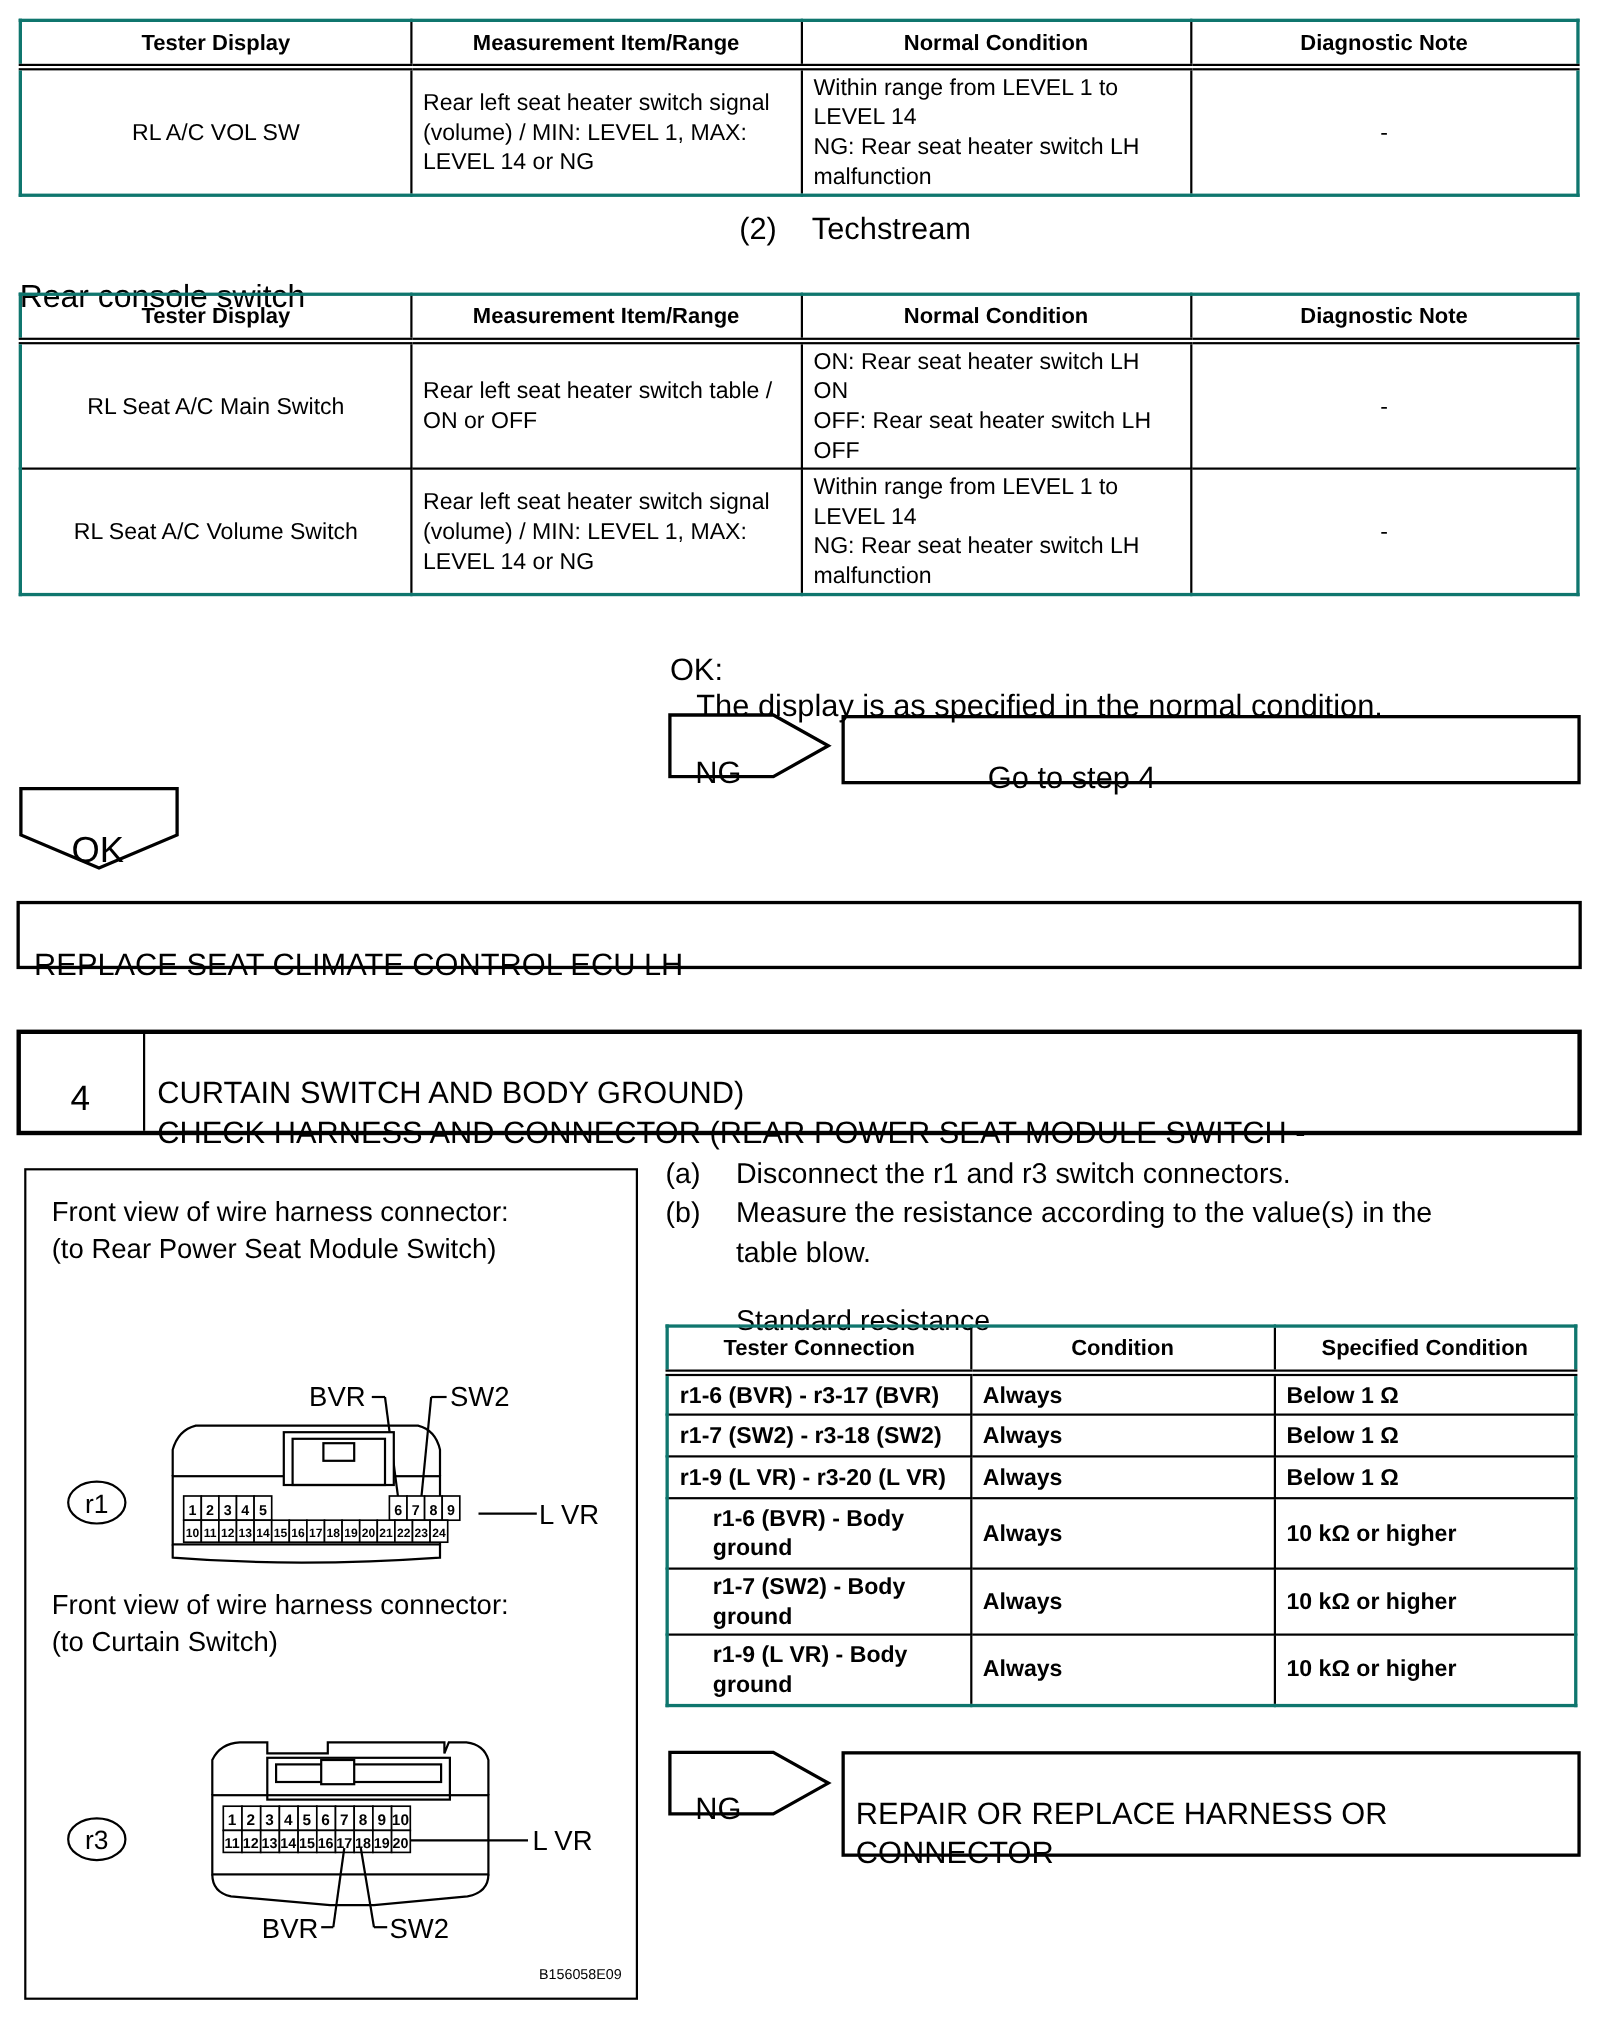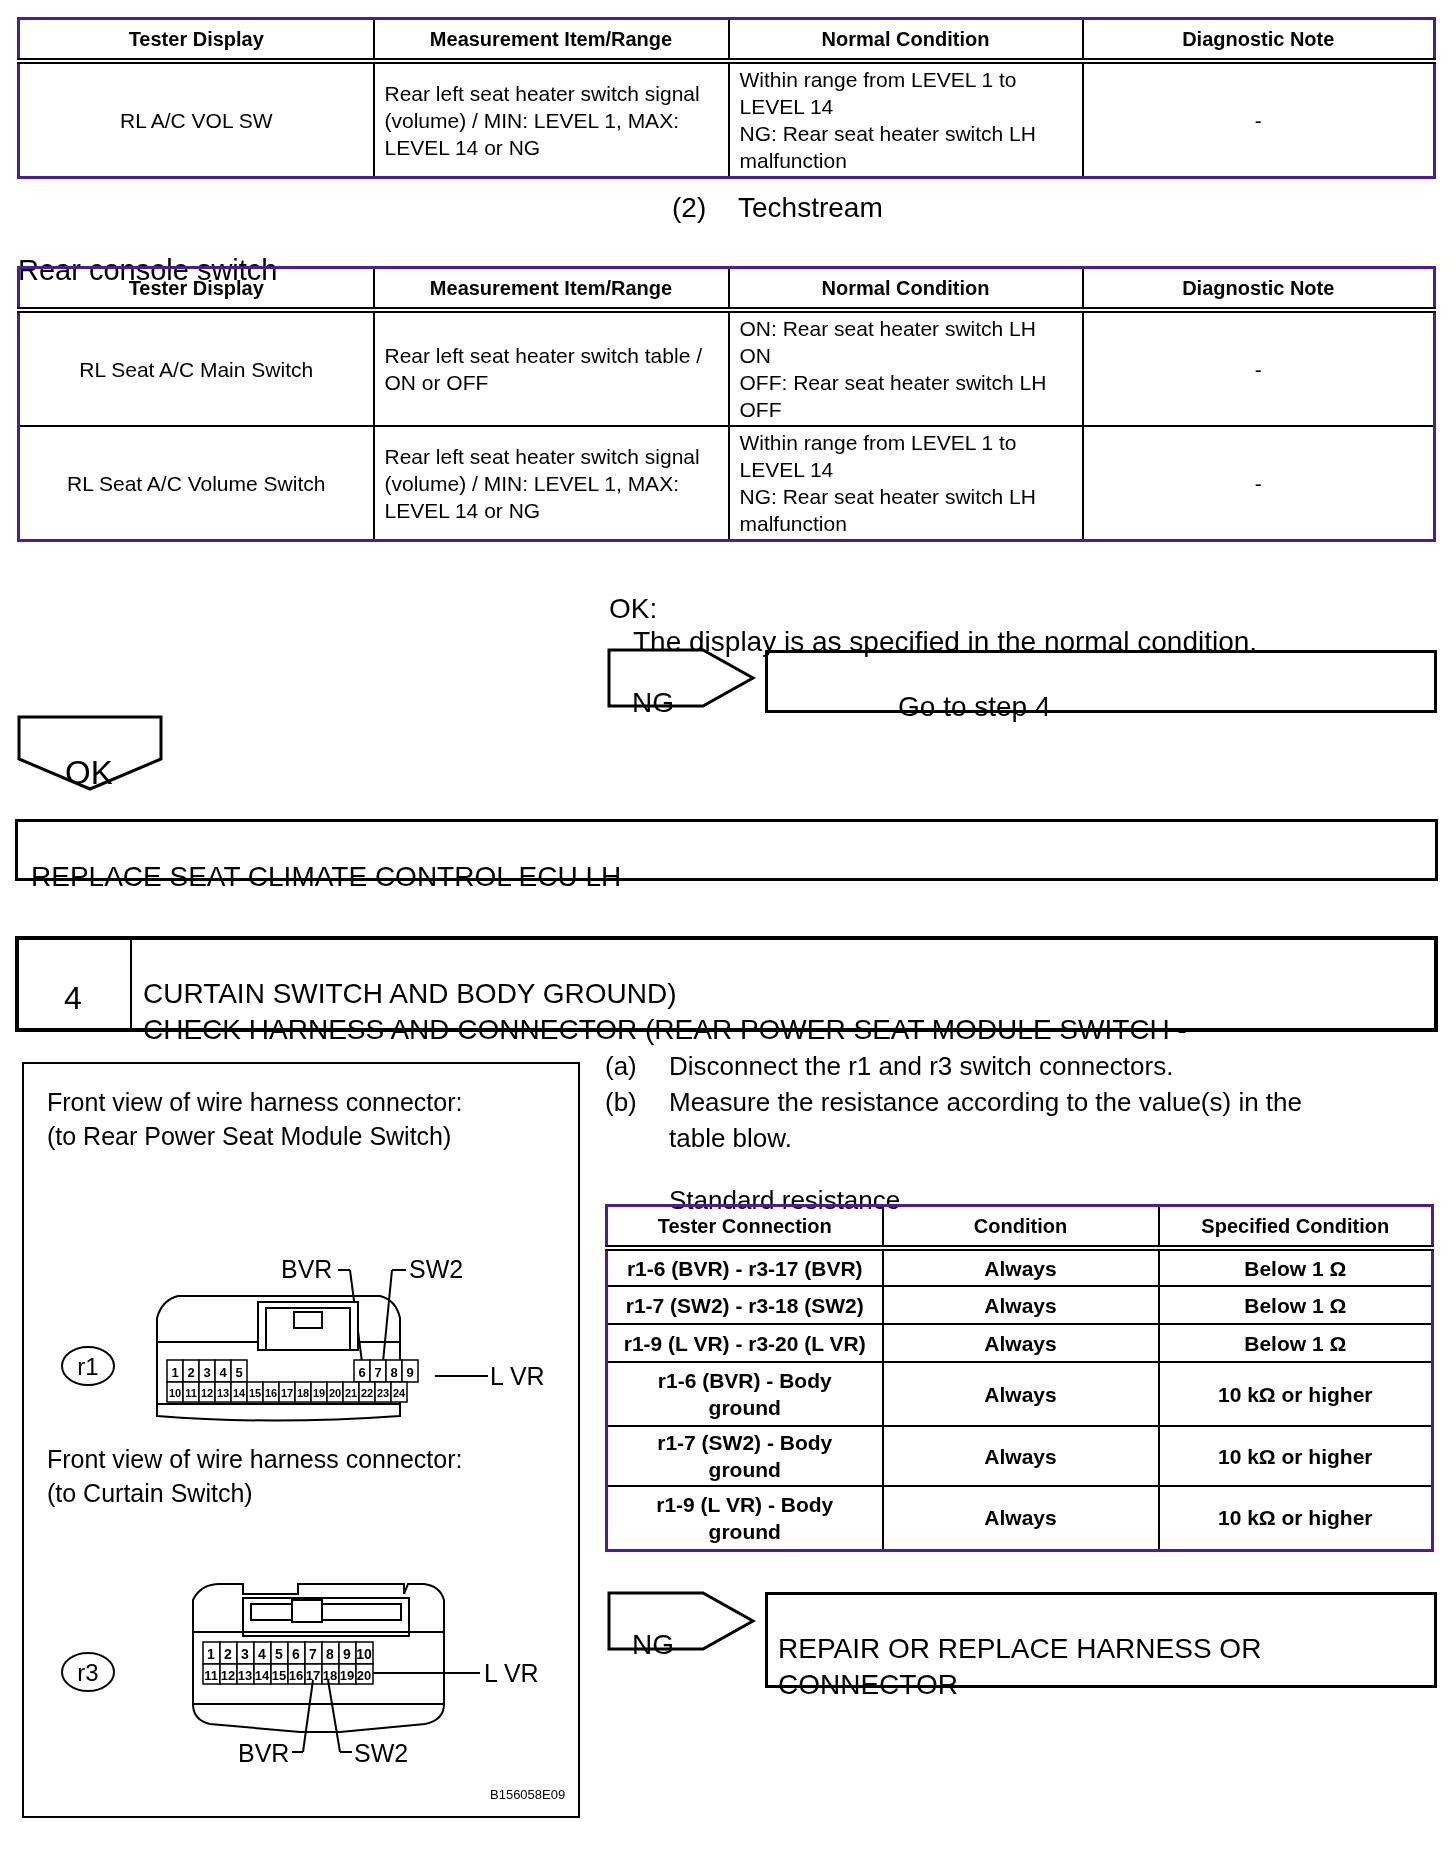--- a/index.html
+++ b/index.html
@@ -4,22 +4,22 @@
 <style>
   html, body { margin:0; padding:0; background:#fff; }
   body { width:1456px; height:1858px; position:relative; font-family:"Liberation Sans", sans-serif; color:#000; overflow:hidden; }
   .abs { position:absolute; }
   table.doc { border-collapse:collapse; position:absolute; table-layout:fixed; }
   table.doc td, table.doc th { border:2px solid #000; font-size:21px; line-height:27px; padding:2px 10px; vertical-align:middle; }
   table.doc th { font-weight:bold; text-align:center; height:34px; font-size:20px; }
   table.doc thead tr th { border-bottom:6px double #000; }
   table.doc td.c { text-align:center; }
   table.doc td.l { text-align:left; }
-  table.doc { border:3px solid #4c1d95; }
-  .res td { font-weight:bold; text-align:center; font-size:20px; line-height:27px; }
+  table.doc { border:3px solid #0f766e; }
+  .res td { font-weight:bold; font-size:20px; line-height:27px; }
   .box { position:absolute; border:3px solid #000; box-sizing:border-box; }
   .h { font-weight:normal;margin-top:26px; }
   svg text { font-family:"Liberation Sans", sans-serif; }
 </style>
 </head>
 <body>
 
 <table class="doc" style="left:17px; top:17px; width:1416px;">
   <colgroup>
       <col style="width:355px">

